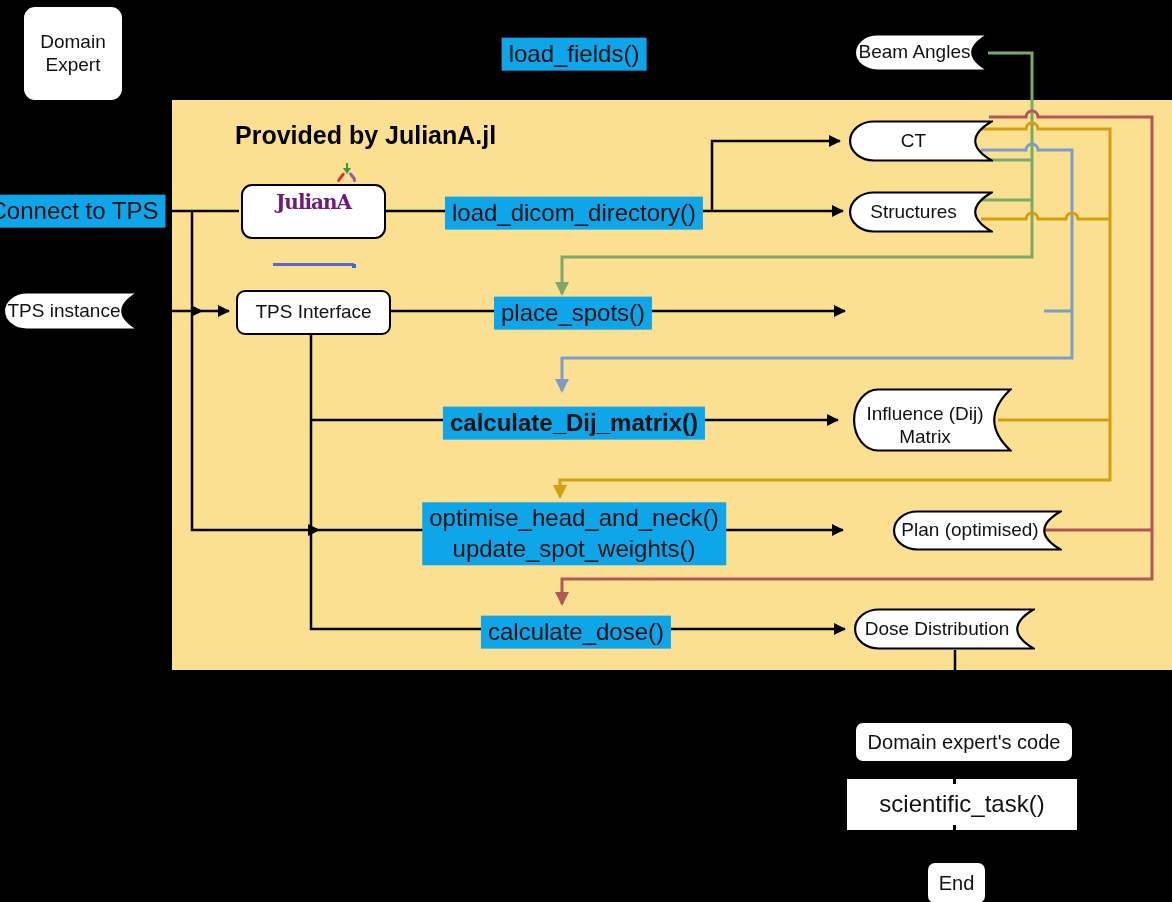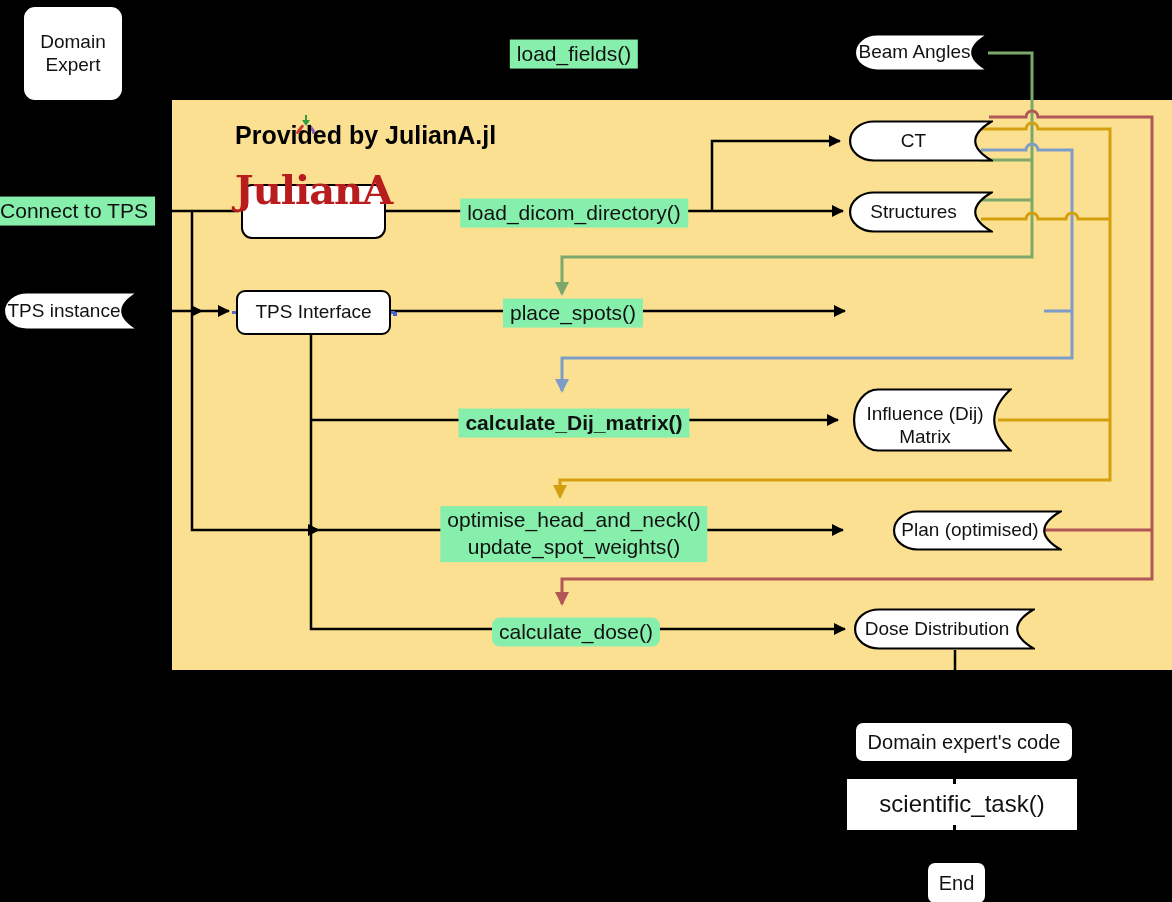--- a/index.html
+++ b/index.html
@@ -9,21 +9,21 @@
   #region{position:absolute;left:172px;top:100px;width:1000px;height:570px;
           background:var(--region_bg);z-index:0;}
   #edges{position:absolute;left:0;top:0;z-index:1;}
   .node{position:absolute;z-index:2;display:flex;align-items:center;justify-content:center;
         font-size:19px;line-height:1.2;text-align:center;white-space:pre-line;}
   .rectnode{background:var(--node_fill);border:2px solid var(--node_border);border-radius:10px;}
   
   .ds{background:transparent;}
   .ds .ds-svg{position:absolute;left:0;top:0;}
   .ds .lbl{position:relative;z-index:1;padding-right:14px;}
-  .elabel{position:absolute;z-index:3;background:#86efac;color:#111;font-size:21px;line-height:1.28;
+  .elabel{position:absolute;z-index:3;background:#0ea5e9;color:#111;font-size:24px;line-height:1.28;
           padding:1px 7px;transform:translate(-50%,-50%);white-space:pre-line;text-align:center;}
   #region-title{position:absolute;left:235px;top:121px;z-index:3;font-size:25px;font-weight:bold;
           color:#000;white-space:nowrap;}
   
   path.e{fill:none;}
   .ebk{stroke:var(--edge_black);stroke-width:2.5px;}
   .egn{stroke:var(--edge_green);stroke-width:3px;}
   .ebl{stroke:var(--edge_blue);stroke-width:3px;}
   .egd{stroke:var(--edge_gold);stroke-width:3px;}
   .erd{stroke:var(--edge_red);stroke-width:3px;}
@@ -47,24 +47,24 @@
   #n-dec{left:854px;top:721px;width:216px;height:38px;border-radius:9px;font-size:20px;}
   #n-sci{left:847px;top:779px;width:230px;height:51px;border-radius:0;border:none;font-size:24px;}
   #n-end{left:926px;top:861px;width:57px;height:40px;border-radius:9px;font-size:20px;}
   
   #l-load-fields{left:574px;top:54px;}
   #l-connect-tps{left:74px;top:211px;}
   #l-load-dicom{left:574px;top:213px;}
   #l-place-spots{left:573px;top:313px;}
   #l-calc-dij{left:574px;top:423px;font-weight:bold;}
   #l-optimise{left:574px;top:534px;text-align:center;}
-  #l-calc-dose{left:576px;top:632px;border-radius:8px;}
+  #l-calc-dose{left:576px;top:632px;}
   
   #n-juliana .logo-text{position:relative;font-family:"DejaVu Serif",serif;font-weight:bold;
-     font-size:40px;letter-spacing:-1px;color:#b91c1c;border-bottom:3px solid #5B67CE;
+     font-size:20px;letter-spacing:-1px;color:#701a75;border-bottom:3px solid #5B67CE;
      padding:2px 3px 1px;margin-top:6px;}
   .logo-fig{position:absolute;left:63px;top:-1px;width:22px;height:18px;z-index:2;}
   .fig-stem{position:absolute;left:10px;top:0;width:2.5px;height:6px;background:#2F9E3F;}
   .fig-ah{position:absolute;left:7px;top:5px;width:0;height:0;border-left:4px solid transparent;
      border-right:4px solid transparent;border-top:6px solid #2F9E3F;}
   .fig-red{position:absolute;left:4px;top:9px;width:2.5px;height:9px;background:#CB3C33;
      transform:rotate(38deg);border-radius:2px;}
   .fig-prp{position:absolute;left:15px;top:9px;width:2.5px;height:9px;background:#9558B2;
      transform:rotate(-38deg);border-radius:2px;}
   .fig-dot-r{position:absolute;left:1px;top:16px;width:3.5px;height:3.5px;border-radius:50%;background:#CB3C33;}

